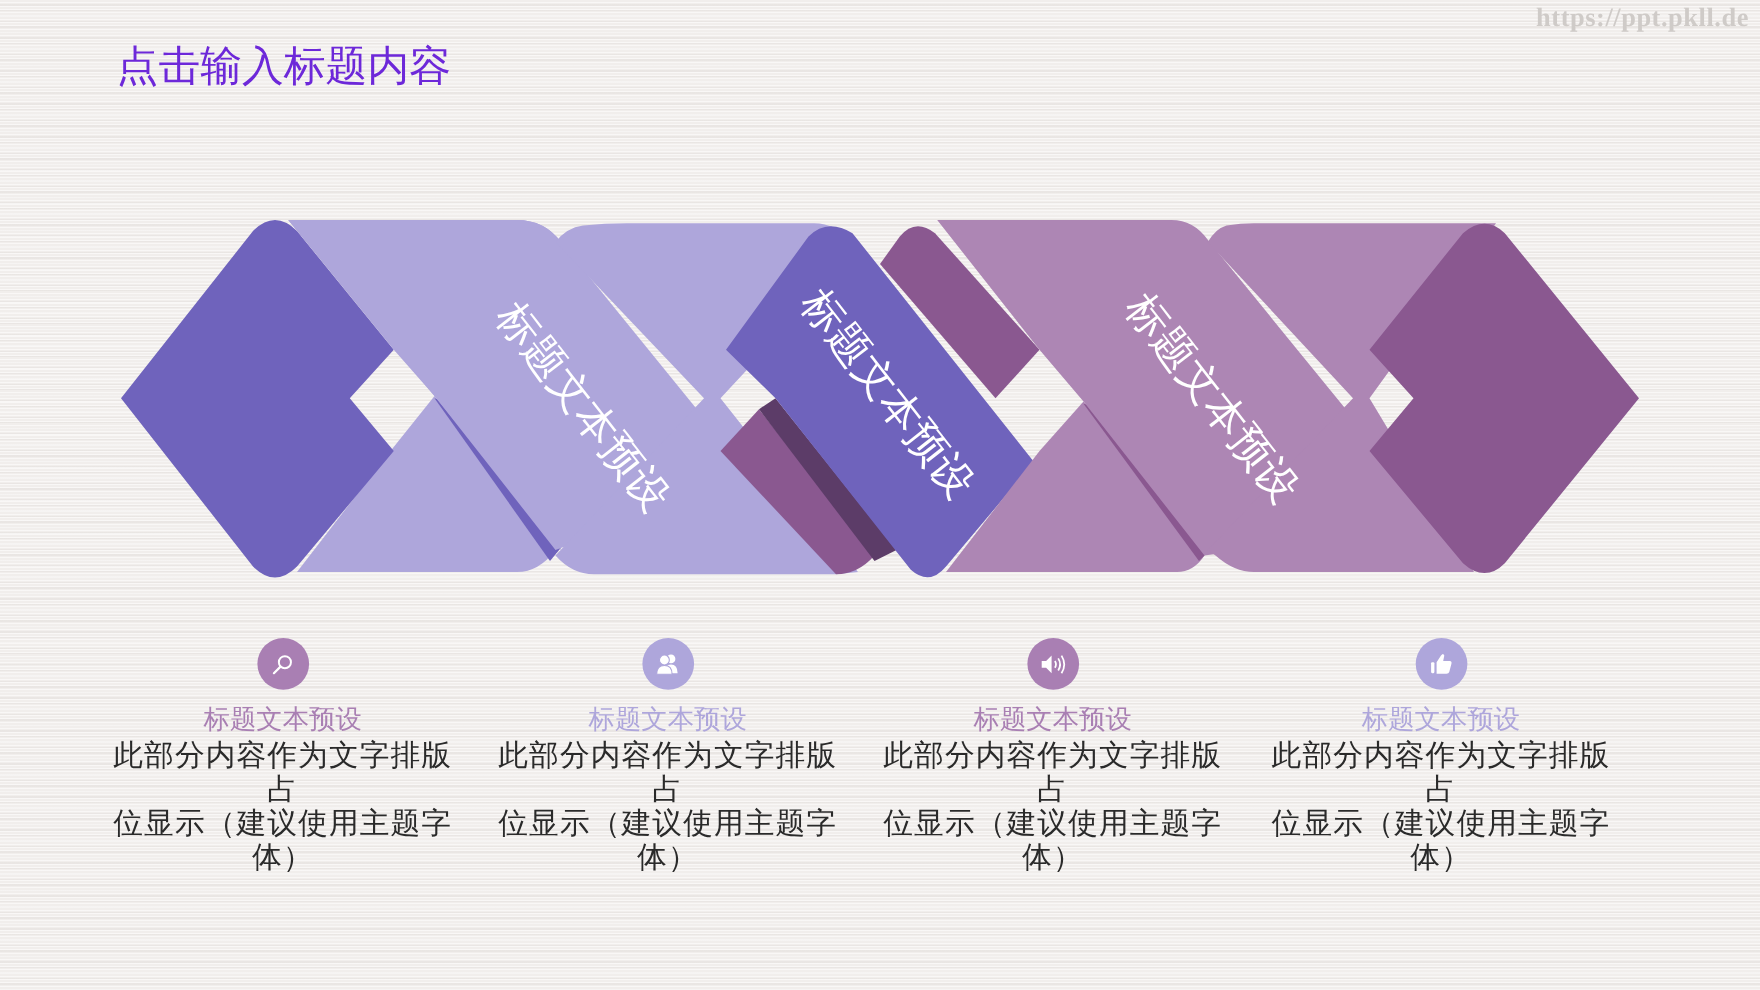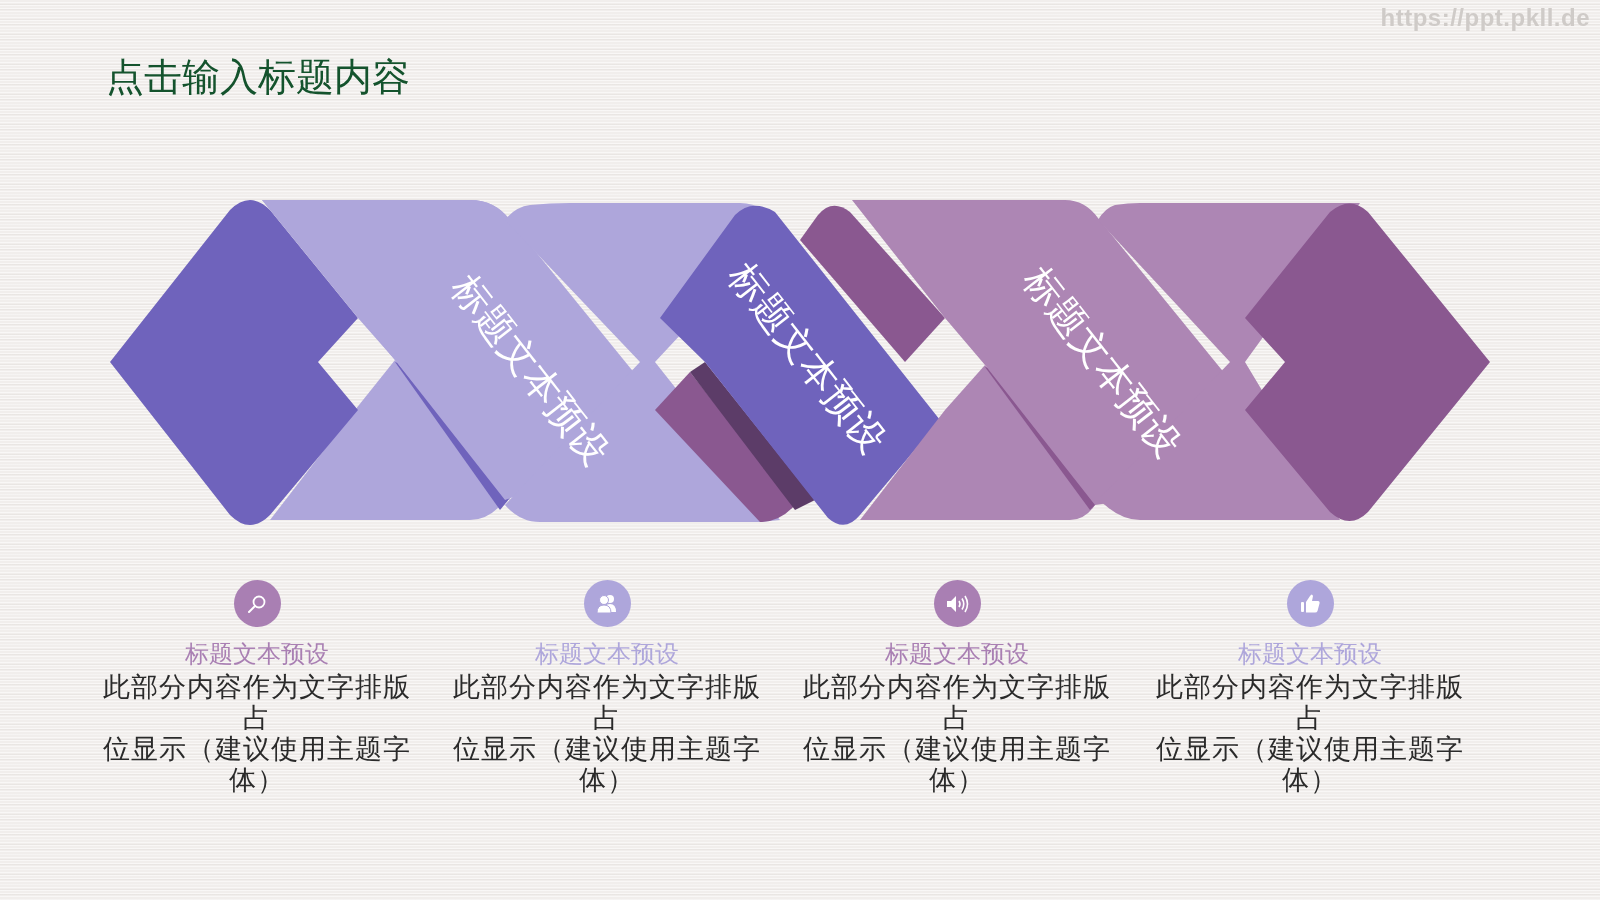--- a/index.html
+++ b/index.html
@@ -6,27 +6,27 @@
     body {
       width: 1600px; height: 900px; overflow: hidden; position: relative;
       background-color: #f1eeec;
       background-image:
         repeating-linear-gradient(0deg, rgba(255,255,255,0.55) 0px, rgba(255,255,255,0.55) 1px, rgba(0,0,0,0) 1px, rgba(0,0,0,0) 3px),
         repeating-linear-gradient(0deg, rgba(200,194,190,0.18) 0px, rgba(200,194,190,0.18) 1px, rgba(0,0,0,0) 1px, rgba(0,0,0,0) 5px);
       font-family: "DejaVu Sans", sans-serif;
     }
     .watermark {
       position: absolute; right: 10px; top: 4px;
-      font-family: Liberation Sans, sans-serif; font-weight: bold;
+      font-family: Liberation Serif, serif; font-weight: bold;
       font-size: 24px; color: #cfcbc8; letter-spacing: 0.5px;
     }
     .page-title {
-      position: absolute; left: 106px; top: 52px;
+      position: absolute; left: 106px; top: 35px;
       font-family: "DejaVu Sans", sans-serif;
-      font-size: 38px; color: #14532d; letter-spacing: 0px; text-align: right;
+      font-size: 38px; color: #6d28d9; letter-spacing: 0px; text-align: right;
     }
     .ribbon-wrap { position: absolute; left: 0; top: 0; width: 1600px; height: 900px; }
     .ribbon-wrap svg { position: absolute; left: 0; top: 0; }
     .ribbon-label {
       font-family: "DejaVu Serif", serif; font-size: 38px; fill: #ffffff;
     }
     .feature {
       position: absolute; top: 580px; width: 320px; text-align: center;
     }
     .feature .icon-circle {

